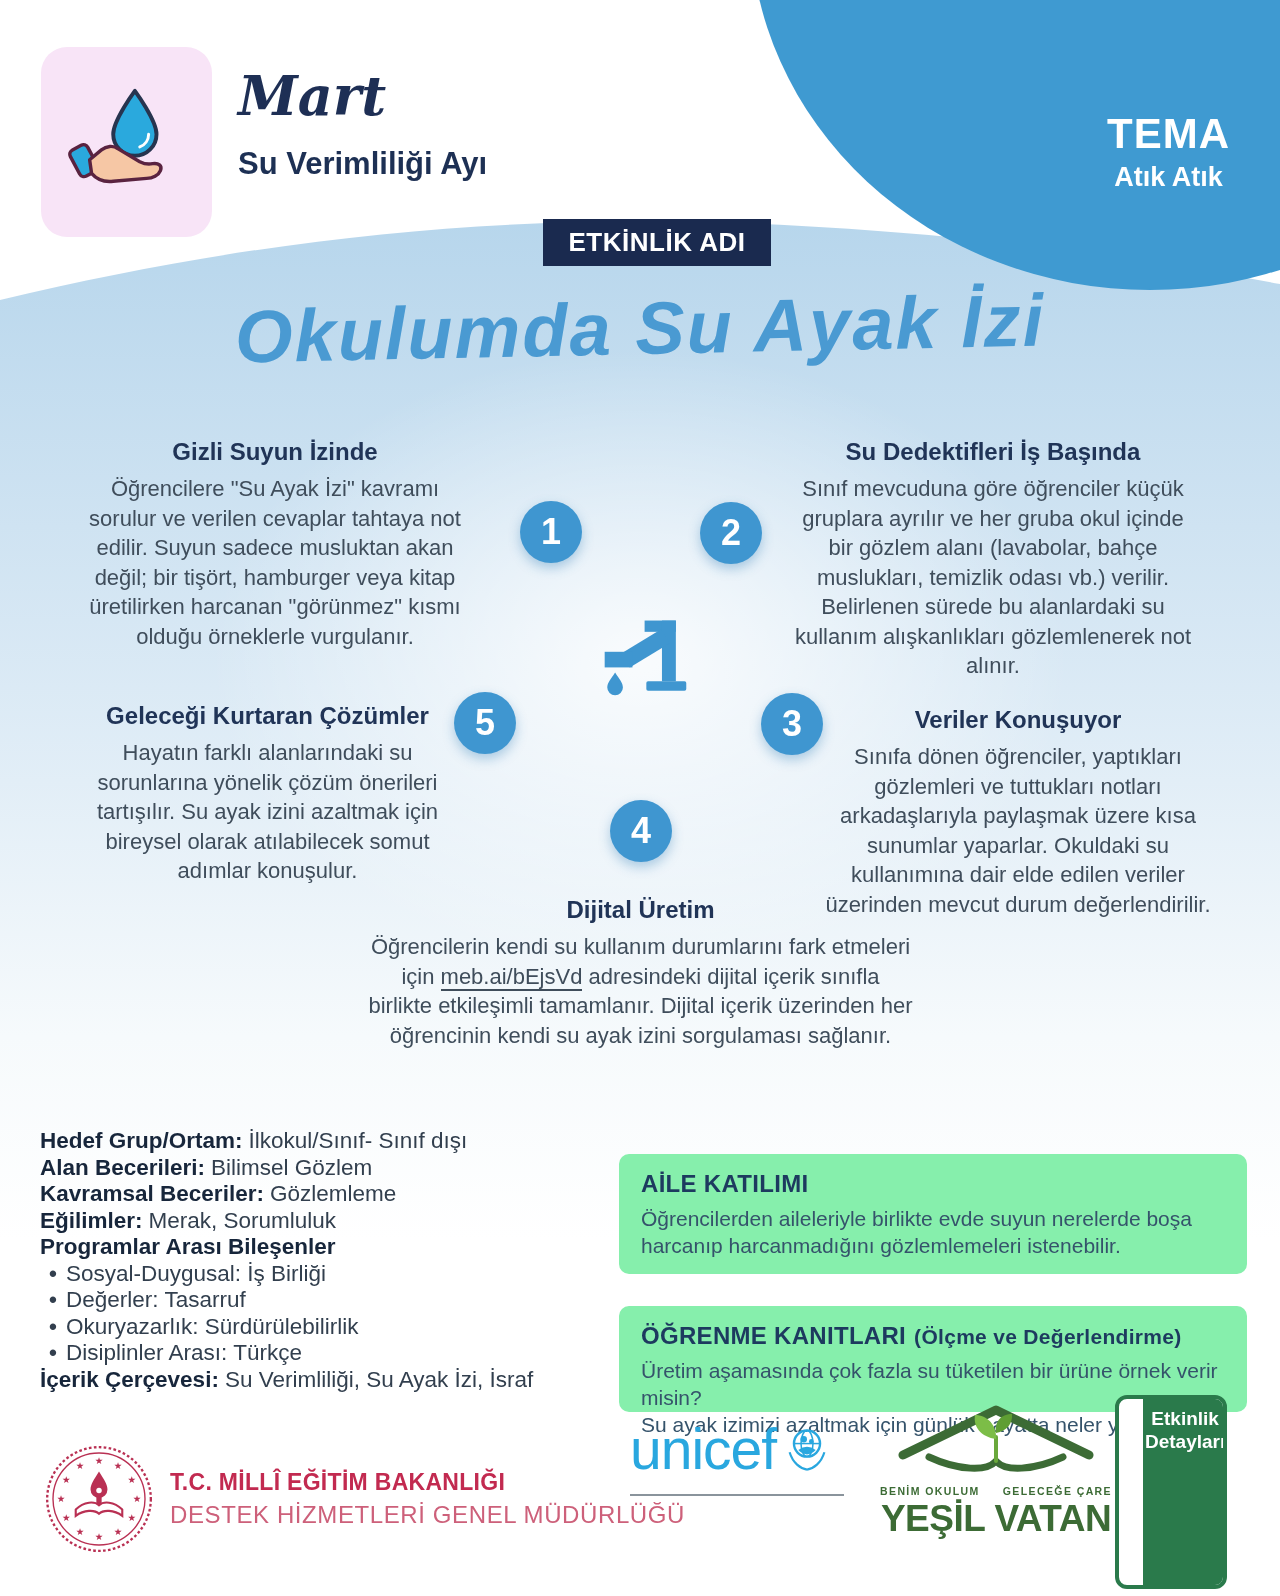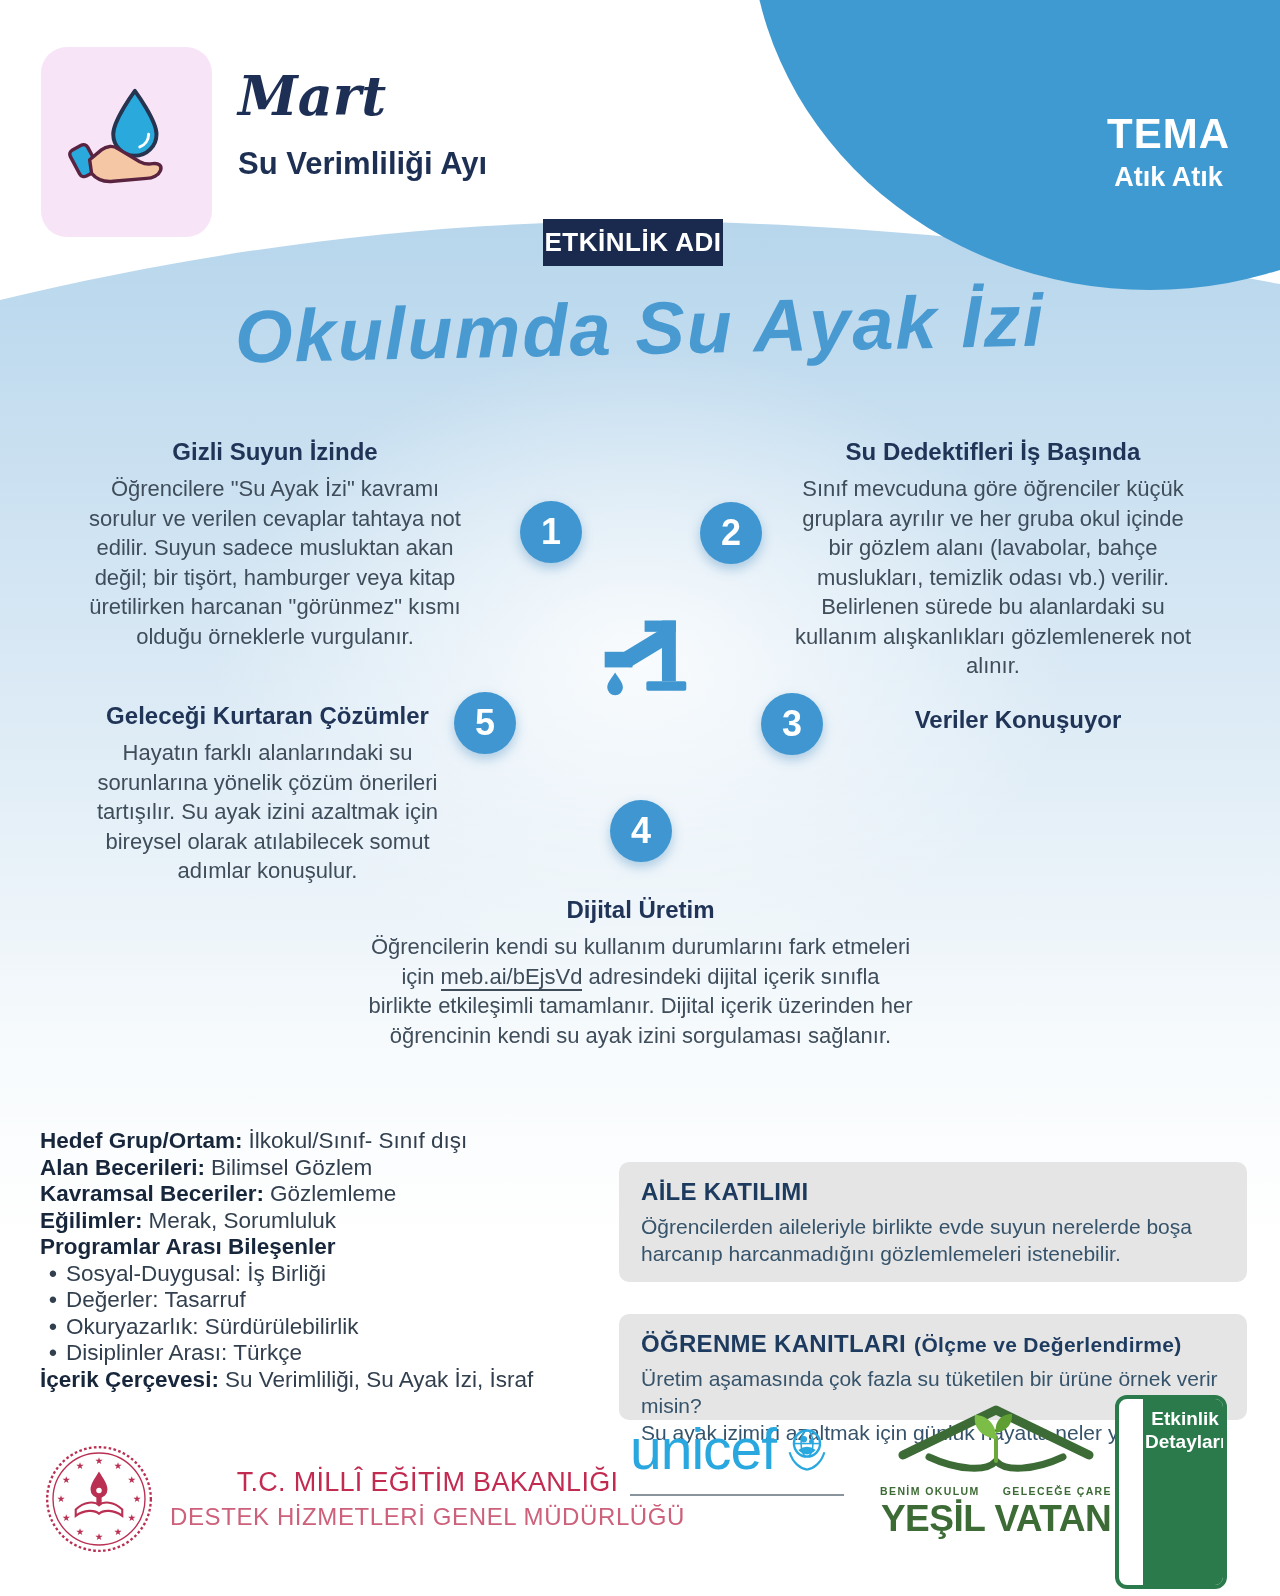--- a/index.html
+++ b/index.html
@@ -10,21 +10,21 @@
 
   
   .month-tile{left:41px;top:47px;width:171px;height:190px;background:#f8e4f7;border-radius:26px;
               display:flex;align-items:center;justify-content:center;}
   .month-title{left:238px;top:64px;font-family:"DejaVu Serif",serif;font-style:italic;font-weight:700;
                font-size:54px;color:#1e2f55;}
   .month-sub{left:238px;top:146px;font-size:31px;font-weight:700;color:#1d3054;}
   .theme{right:50px;top:74px;text-align:center;color:#ffffff;margin-top:36px;}
   .theme-label{font-size:42px;font-weight:700;letter-spacing:1px;}
   .theme-value{font-size:27px;font-weight:700;margin-top:4px;}
-  .badge{left:543px;top:219px;width:180px;height:47px;background:#1a2a4f;color:#fff;
+  .badge{left:543px;top:219px;width:228px;height:47px;background:#1a2a4f;color:#fff;
          display:flex;align-items:center;justify-content:center;font-weight:700;font-size:26px;letter-spacing:.5px;}
   .activity-title{left:0;top:286px;width:100%;text-align:center;font-size:74px;font-weight:700;font-style:italic;
                   color:#4a9ad2;transform:rotate(-1.2deg);letter-spacing:2px;}
 
   
   .step{position:absolute;z-index:2;text-align:center;}
   .step h3{margin:0 0 8px;font-size:24px;color:#203457;}
   .step p{margin:0;font-size:22px;line-height:29.5px;color:#3f4d5b;}
   #step1{left:85px;top:438px;width:380px;}
   #step2{left:793px;top:438px;width:400px;}
@@ -41,31 +41,31 @@
   .faucet{left:596px;top:616px;width:92px;height:82px;}
 
   
   .details{left:40px;top:1128px;width:576px;font-size:22.5px;line-height:26.5px;color:#323f4e;}
   .details .dline b{color:#17263b;margin-right:6px;}
   .details .strong{font-weight:700;color:#17263b;}
   .details .brow{display:flex;}
   .details .dot{width:26px;text-align:center;font-weight:700;color:#323f4e;}
 
   
-  .infobox{position:absolute;z-index:2;left:619px;width:628px;background:#e5e5e5;border-radius:10px;
-           padding:16px 22px;box-sizing:border-box;color:#35536b;margin-top:8px;}
+  .infobox{position:absolute;z-index:2;left:619px;width:628px;background:#86efac;border-radius:10px;
+           padding:16px 22px;box-sizing:border-box;color:#35536b;}
   #family{top:1154px;height:120px;}
   #evidence{top:1306px;height:106px;}
   .infobox h4{margin:0 0 7px;font-size:24px;color:#1d3a5f;letter-spacing:.3px;}
   .infobox .suffix{font-size:21px;margin-left:8px;}
   .infobox p{margin:0;font-size:21px;line-height:27px;}
 
   
   .meb{left:44px;top:1444px;display:flex;align-items:center;gap:16px;}
-  .meb-l1{font-size:27px;font-weight:400;color:#c22a50;letter-spacing:.3px;text-align:center;}
+  .meb-l1{font-size:23px;font-weight:700;color:#c22a50;letter-spacing:.3px;}
   .meb-l2{font-size:24px;color:#cd607a;letter-spacing:.6px;margin-top:5px;}
   .unicef{left:630px;top:1416px;width:224px;}
   .uni-row{display:flex;align-items:center;gap:6px;}
   .uni-word{font-size:57px;font-weight:500;color:#29a7df;letter-spacing:-1px;}
   .uni-div{width:214px;height:2px;background:#8a949c;margin-top:12px;}
   .uni-tag{font-size:33px;color:#4596a3;margin-top:12px;letter-spacing:.5px;}
   .yv{left:880px;top:1399px;width:232px;text-align:center;color:#3c6b35;}
   .yv-labels{display:flex;justify-content:space-between;font-size:10.5px;font-weight:700;letter-spacing:1.4px;margin-top:2px;}
   .yv-title{font-size:37px;font-weight:700;letter-spacing:-.5px;margin-top:1px;}
   .qr-card{left:1115px;top:1395px;width:112px;height:194px;background:#fff;border:4px solid #2a7a4b;
@@ -143,20 +143,21 @@
   <div class="step" id="step2">
     <h3>Su Dedektifleri İş Başında</h3>
     <p>Sınıf mevcuduna göre öğrenciler küçük gruplara ayrılır ve her gruba okul içinde bir gözlem alanı (lavabolar, bahçe muslukları, temizlik odası vb.) verilir. Belirlenen sürede bu alanlardaki su kullanım alışkanlıkları gözlemlenerek not alınır.</p>
   </div>
   <div class="step" id="step5">
     <h3>Geleceği Kurtaran Çözümler</h3>
     <p>Hayatın farklı alanlarındaki su sorunlarına yönelik çözüm önerileri tartışılır. Su ayak izini azaltmak için bireysel olarak atılabilecek somut adımlar konuşulur.</p>
   </div>
   <div class="step" id="step3">
     <h3>Veriler Konuşuyor</h3>
+    <p>Sınıfa dönen öğrenciler, yaptıkları gözlemleri ve tuttukları notları arkadaşlarıyla paylaşmak üzere kısa sunumlar yaparlar. Okuldaki su kullanımına dair elde edilen veriler üzerinden mevcut durum değerlendirilir.</p>
   </div>
   <div class="step" id="step4">
     <h3>Dijital Üretim</h3>
     <p><span>Öğrencilerin kendi su kullanım durumlarını fark etmeleri için </span><span class="link">meb.ai/bEjsVd</span><span> adresindeki dijital içerik sınıfla birlikte etkileşimli tamamlanır. Dijital içerik üzerinden her öğrencinin kendi su ayak izini sorgulaması sağlanır.</span></p>
   </div>
 
   <div class="layer details">
     <div class="dline"><b>Hedef Grup/Ortam:</b><span>İlkokul/Sınıf- Sınıf dışı</span></div>
     <div class="dline"><b>Alan Becerileri:</b><span>Bilimsel Gözlem</span></div>
     <div class="dline"><b>Kavramsal Beceriler:</b><span>Gözlemleme</span></div>

